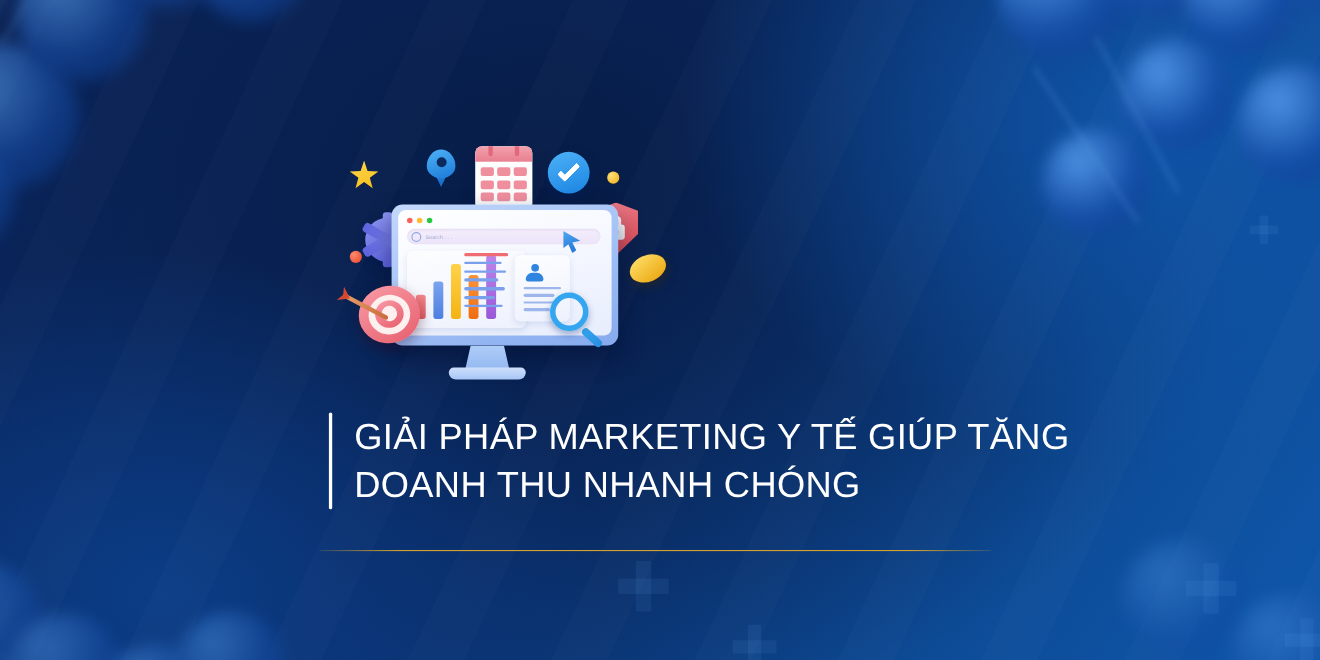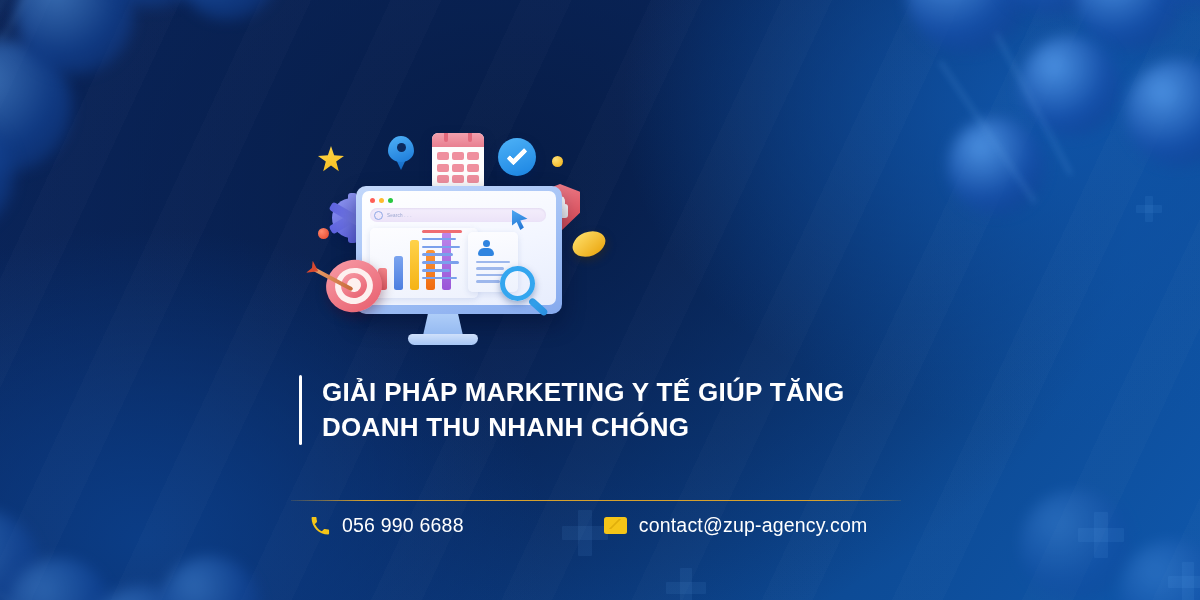--- a/index.html
+++ b/index.html
@@ -163,21 +163,21 @@
     box-shadow:0 4px 10px rgba(70,45,0,.4); }
 
   .cursor { left:212px; top:82px; width:18px; height:20px;
     background:linear-gradient(160deg,#4fa8f2,#1d6fd0);
     clip-path:polygon(0 0,0 78%,26% 60%,46% 100%,66% 88%,46% 52%,86% 44%);
     filter:drop-shadow(0 2px 3px rgba(0,20,70,.45)); }
 
   
   .headline-wrap { position:absolute; left:299px; top:375px; display:flex; gap:20px; align-items:stretch; }
   .accent-bar { width:3px; background:#ffffff; border-radius:2px; flex:none; }
-  .headline { color:#ffffff; font-size:26px; line-height:1.34; font-weight:700; letter-spacing:.3px; white-space:pre-line; }
+  .headline { color:#ffffff; font-size:33px; line-height:1.34; font-weight:400; letter-spacing:.3px; white-space:pre-line; }
 
   
   .divider { position:absolute; left:291px; top:500px; width:610px; height:1px;
     background:linear-gradient(90deg, rgba(214,161,46,.15), #d6a12e 12%, #d6a12e 88%, rgba(214,161,46,.15)); }
   .contact { position:absolute; left:310px; top:514px; display:flex; align-items:center; gap:140px; }
   .c-item { display:flex; align-items:center; gap:12px; color:#fff; font-size:19.5px; letter-spacing:.2px; }
   .phone-icon { width:20px; height:20px; position:relative; flex:none; }
   .phone-icon svg { display:block; }
   .mail-icon { width:23px; height:17px; background:#f5c518; border-radius:2.5px; position:relative; flex:none; }
   .mail-icon::before { content:""; position:absolute; left:1.5px; top:1.5px; width:20px; height:10px;
@@ -349,28 +349,14 @@
   </div>
 
   <div class="headline-wrap">
     <div class="accent-bar"></div>
     <h1 class="headline">GIẢI PHÁP MARKETING Y TẾ GIÚP TĂNG
 DOANH THU NHANH CHÓNG</h1>
   </div>
 
   <div class="divider"></div>
 
-  <div class="contact">
-    <div class="c-item">
-      <span class="phone-icon">
-        <svg width="20" height="20" viewBox="0 0 24 24">
-            <path fill="#f5c518" d="M6.6 10.8c1.7 3.3 4.3 5.9 7.6 7.6l2.5-2.5c.4-.4.9-.5 1.3-.3 1.2.4 2.5.6 3.8.6.6 0 1.1.5 1.1 1.1V21c0 .6-.5 1.1-1.1 1.1C10.7 22.1 1.9 13.3 1.9 2.3 1.9 1.7 2.4 1.2 3 1.2h3.7c.6 0 1.1.5 1.1 1.1 0 1.3.2 2.6.6 3.8.1.4 0 .9-.3 1.3l-2.5 2.4z"></path>
-          </svg>
-      </span>
-      <span>056 990 6688</span>
-    </div>
-    <div class="c-item">
-      <span class="mail-icon"></span>
-      <span>contact@zup-agency.com</span>
-    </div>
-  </div>
 
 </div>
 
 </body></html>

